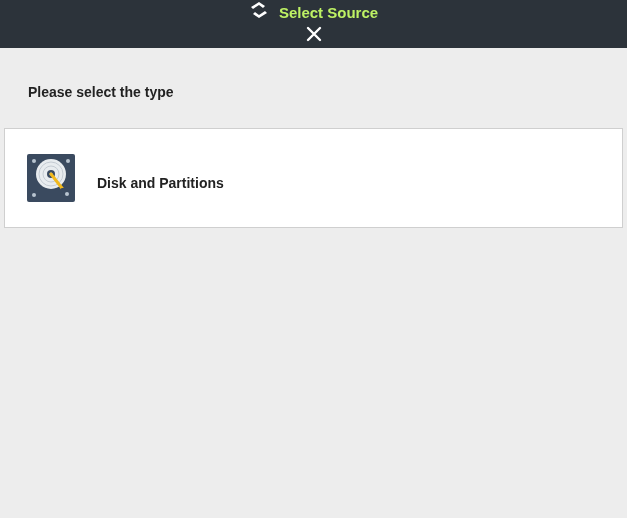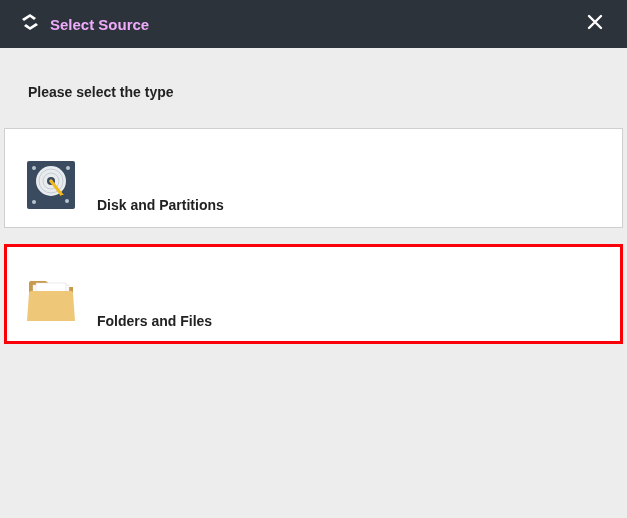--- a/index.html
+++ b/index.html
@@ -7,25 +7,26 @@
   body {
     width: 627px;
     height: 518px;
     background: #ededed;
     font-family: Arial, Helvetica, sans-serif;
     overflow: hidden;
   }
   .titlebar {
     height: 48px;
     background: #2c333a;
-    color: #f0abfc;
+    color: #bef264;
     display: flex;
     align-items: center;
-    padding: 0 20px;
+    padding: 0 30px;
     justify-content: space-between;
+    flex-direction: column;
   }
   .titlebar-left {
     display: flex;
     align-items: center;
     gap: 10px;
   }
   .titlebar-title {
     font-size: 15px;
     font-weight: bold;
   }
@@ -44,25 +45,25 @@
     padding: 36px 0 28px 24px;
     font-size: 14px;
     font-weight: bold;
     color: #222;
   }
   .option-card {
     background: #fff;
     border: 1px solid #cfcfcf;
     height: 100px;
     display: flex;
-    align-items: flex-end;
+    align-items: center;
     padding: 14px 18px;
     gap: 18px;
     cursor: pointer;
-    margin-bottom: 16px;
+    margin-bottom: 24px;
   }
   .option-card.selected {
     border: 3px solid #fb0007;
     padding: 12px 16px;
   }
   .option-icon {
     width: 56px;
     height: 56px;
     display: flex;
     align-items: center;
@@ -117,25 +118,13 @@
         <circle cx="28" cy="24" r="4" fill="#3a4a5f"></circle>
         <circle cx="28" cy="24" r="1.5" fill="#e8ecef"></circle>
         <path d="M28 24 L42 42" stroke="#f2b91d" stroke-width="3" stroke-linecap="round"></path>
         <rect x="38" y="38" width="12" height="12" rx="1" fill="#3a4a5f"></rect>
         <circle cx="44" cy="44" r="2" fill="#b8c4d0"></circle>
       </svg>
     </div>
     <div class="option-label">Disk and Partitions</div>
   </div>
 
-  <div class="option-card selected">
-    <div class="option-icon">
-      <svg width="56" height="56" viewBox="0 0 56 56">
-        <path d="M6 14 L6 10 Q6 8 8 8 L22 8 Q24 8 25 10 L27 14 Z" fill="#c89a4a"></path>
-        <rect x="6" y="14" width="44" height="8" fill="#c89a4a"></rect>
-        <rect x="10" y="12" width="36" height="12" fill="#ffffff" stroke="#d8d8d8" stroke-width="0.5"></rect>
-        <rect x="13" y="10" width="30" height="12" fill="#ffffff" stroke="#d8d8d8" stroke-width="0.5"></rect>
-        <path d="M4 48 L52 48 L50 20 Q50 18 48 18 L8 18 Q6 18 6 20 Z" fill="#eec778"></path>
-      </svg>
-    </div>
-    <div class="option-label">Folders and Files</div>
-  </div>
 </div>
 
 </body></html>

